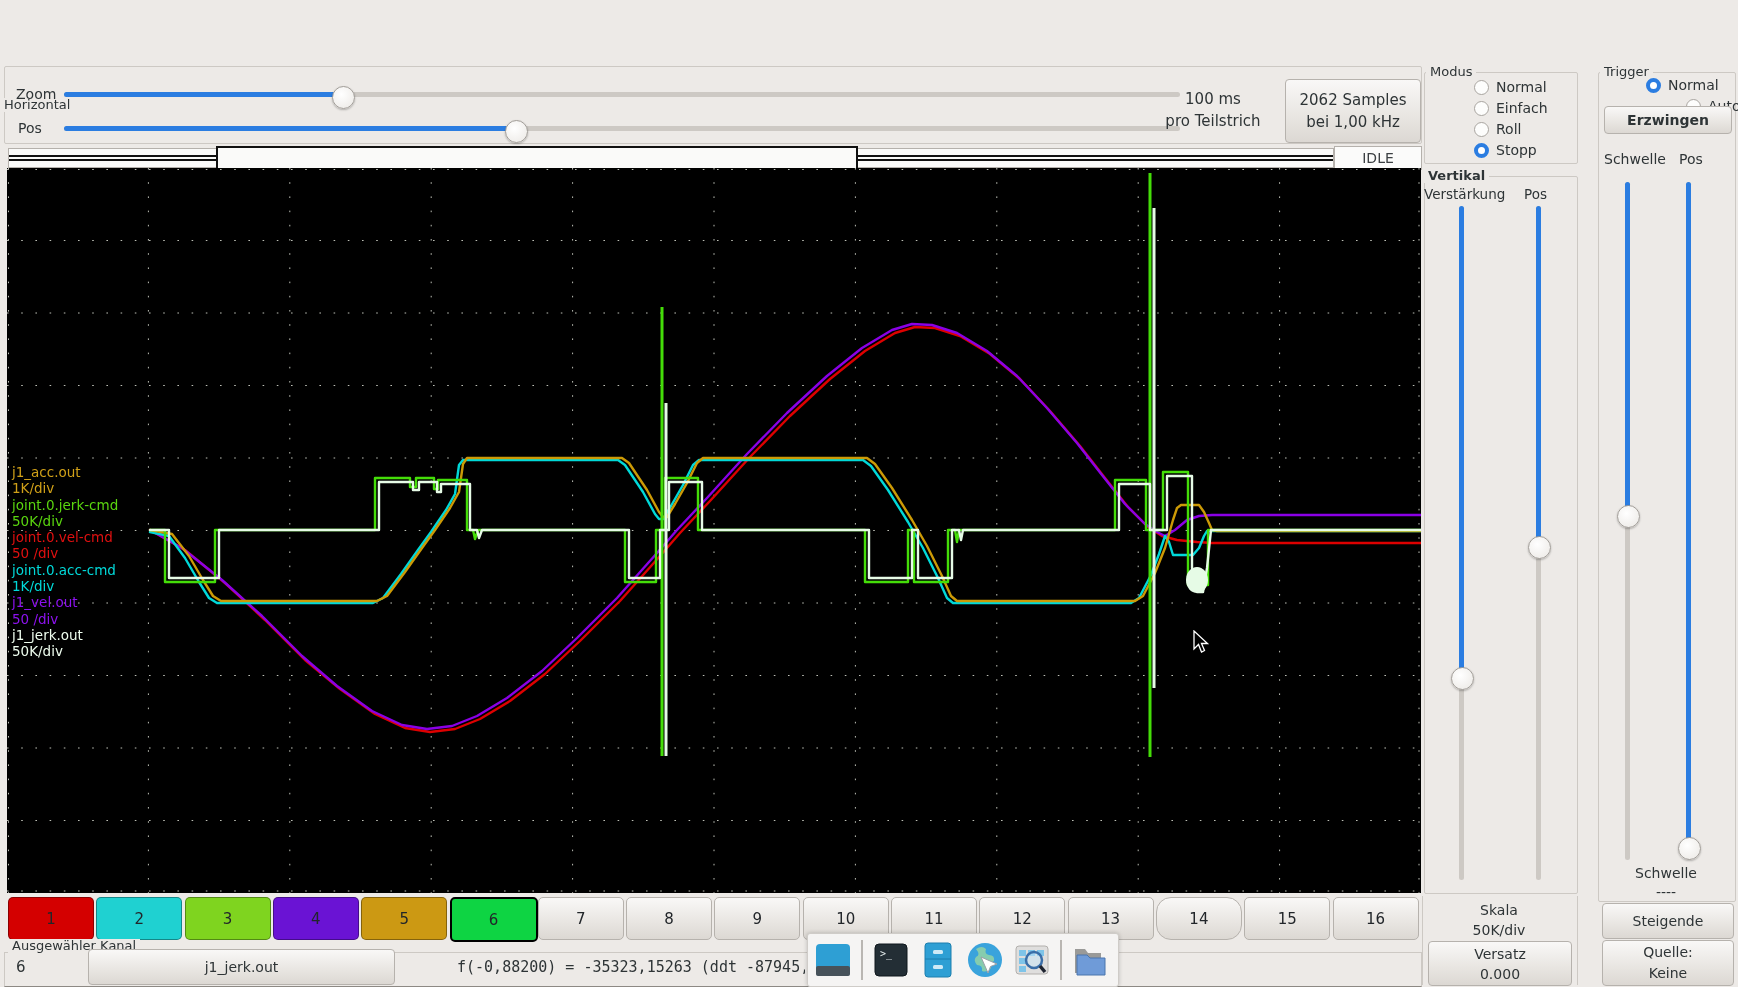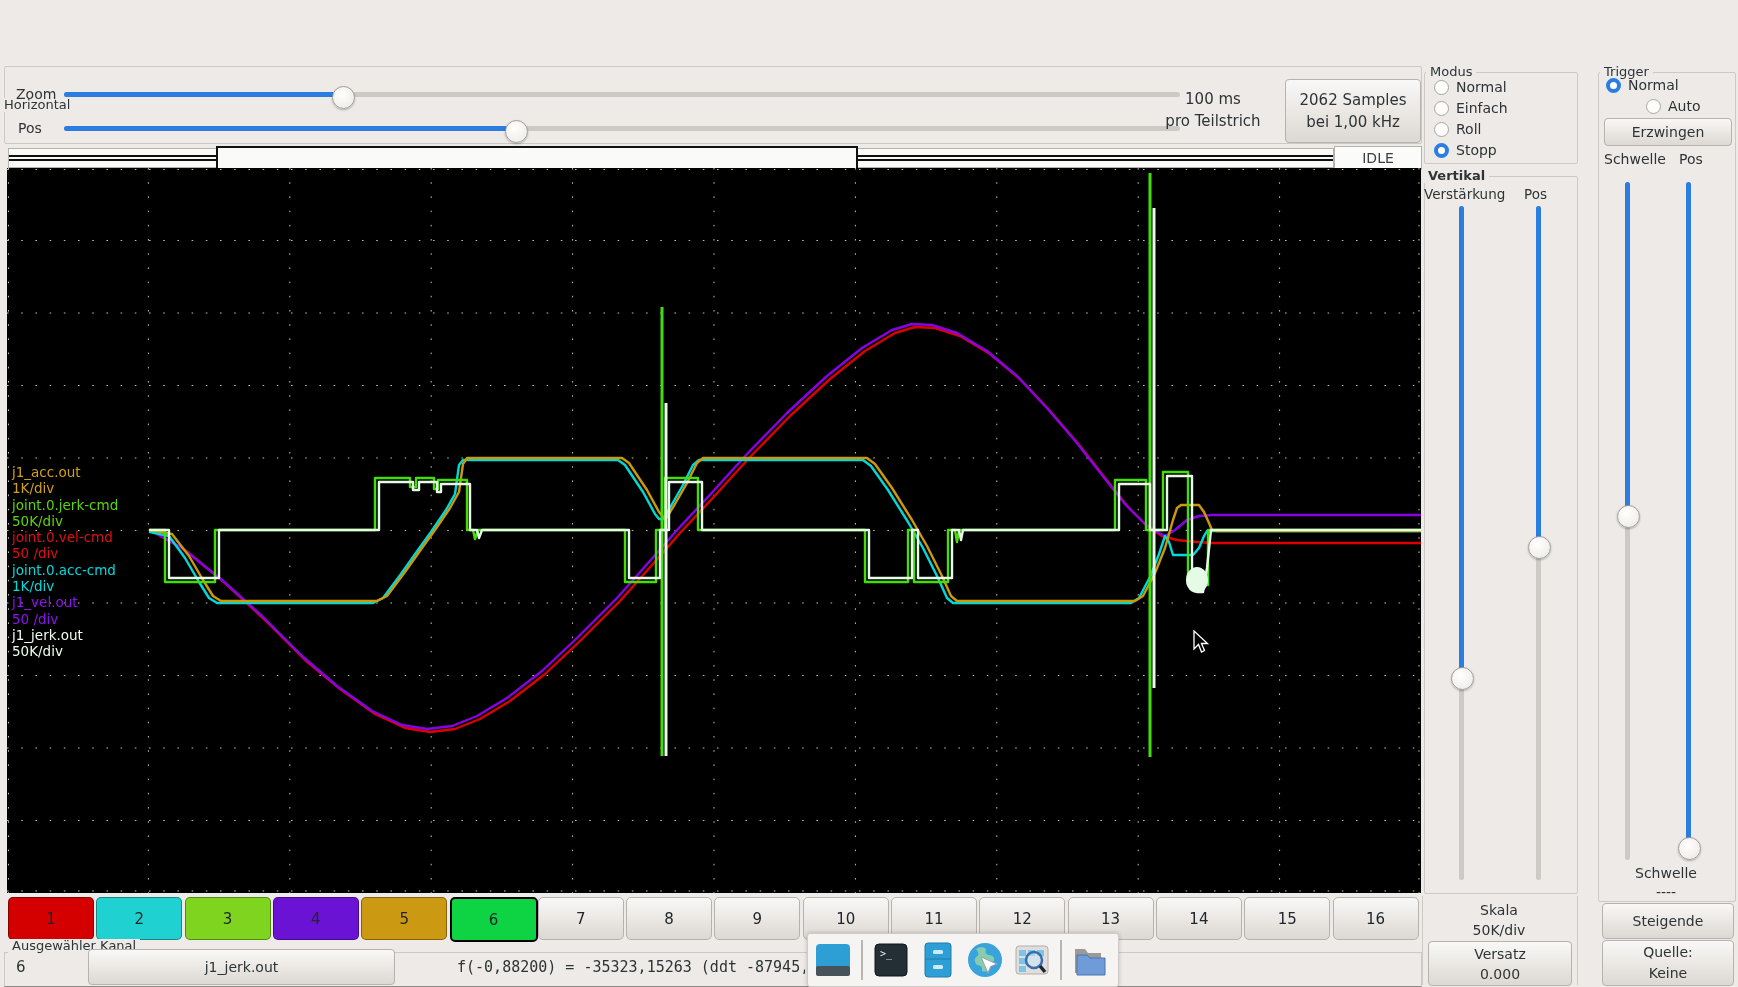--- a/index.html
+++ b/index.html
@@ -54,21 +54,21 @@
   
   .track{position:absolute;background:#cdc9c4;border-radius:3px;}
   .fill{position:absolute;background:#2b7de1;border-radius:3px;}
   .knob{
     position:absolute;width:21px;height:21px;border-radius:50%;
     background:radial-gradient(circle at 40% 35%,#ffffff,#ebe8e4);
     border:1px solid #a19d98;box-shadow:0 1px 2px rgba(0,0,0,.25);
   }
 
   
-  .radio-row{position:absolute;display:flex;align-items:center;gap:7px;}
+  .radio-row{position:absolute;display:flex;align-items:center;gap:7px;margin-left:40px;}
   .radio{width:15px;height:15px;border-radius:50%;background:#fdfdfc;border:1px solid #a9a5a0;box-sizing:border-box;}
   .radio.sel{border:4.5px solid #2b7de1;background:#ffffff;}
   .radio-label{font-size:14px;}
 
   
   .posbar{left:8px;top:148px;width:1324px;height:18px;background:#fafaf9;border:1px solid #b5b1ac;}
   .posbar .lineA,.posbar .lineB{position:absolute;left:0;right:0;height:2px;background:#111;}
   .posbar .lineA{top:6px;} .posbar .lineB{top:10px;}
   .posbox{left:216px;top:146px;width:638px;height:21px;background:#fafaf9;border:2px solid #111;}
   .idlebox{left:1334px;top:146px;width:86px;height:22px;background:#fbfbfa;border:1px solid #b5b1ac;
@@ -159,21 +159,21 @@
   <div id="trigger-radios">
       <div class="radio-row" style="left: 1606px; top: 77px;">
         <span class="radio sel"></span>
         <span class="radio-label">Normal</span>
       </div>
       <div class="radio-row" style="left: 1606px; top: 98px; padding-left: 40px;">
         <span class="radio"></span>
         <span class="radio-label">Auto</span>
       </div>
     </div>
-  <div class="abs btn" style="left:1604px;top:118px;width:126px;height:26px;">Erzwingen</div>
+  <div class="abs btn" style="left:1604px;top:106px;width:126px;height:26px;font-weight:bold;">Erzwingen</div>
   <span class="abs" style="left:1604px;top:151px;">Schwelle</span>
   <span class="abs" style="left:1679px;top:151px;">Pos</span>
 
   <div class="abs track" style="left:1625px;top:182px;width:5px;height:678px;"></div>
   <div class="abs fill" id="f-t_level" style="left: 1625px; top: 182px; width: 5px; height: 333px;"></div>
   <div class="abs knob" id="k-t_level" style="left: 1617px; top: 505px;"></div>
   <div class="abs track" style="left:1686px;top:182px;width:5px;height:678px;"></div>
   <div class="abs fill" id="f-t_pos" style="left: 1686px; top: 182px; width: 5px; height: 665px;"></div>
   <div class="abs knob" id="k-t_pos" style="left: 1678px; top: 837px;"></div>
 
@@ -250,21 +250,21 @@
       <div class="ch-btn colored" style="left: 272.9px; width: 84px; background: rgb(106, 19, 212);">4</div>
       <div class="ch-btn colored" style="left: 361.2px; width: 84px; background: rgb(204, 153, 19);">5</div>
       <div class="ch-btn colored selected" style="left: 449.5px; width: 84px; background: rgb(14, 212, 67);">6</div>
       <div class="ch-btn" style="left: 537.8px; width: 84px;">7</div>
       <div class="ch-btn" style="left: 626.1px; width: 84px;">8</div>
       <div class="ch-btn" style="left: 714.4px; width: 84px;">9</div>
       <div class="ch-btn" style="left: 802.7px; width: 84px;">10</div>
       <div class="ch-btn" style="left: 891px; width: 84px;">11</div>
       <div class="ch-btn" style="left: 979.3px; width: 84px;">12</div>
       <div class="ch-btn" style="left: 1067.6px; width: 84px;">13</div>
-      <div class="ch-btn" style="left: 1155.9px; width: 84px;">14</div>
+      <div class="ch-btn" style="left: 1155.9px; width: 84px; border-radius: 15px;">14</div>
       <div class="ch-btn" style="left: 1244.2px; width: 84px;">15</div>
       <div class="ch-btn" style="left: 1332.5px; width: 84px;">16</div>
     </div>
 
   <div class="abs" style="left:1422px;top:896px;width:154px;height:89px;border-left:1px solid #cdc9c4;border-right:1px solid #cdc9c4;"></div>
   <div class="abs" style="left:1422px;top:900px;width:154px;text-align:center;line-height:20px;">
     <div>Skala</div>
     <div>50K/div</div>
   </div>
   <div class="abs btn" style="left:1428px;top:941px;width:142px;height:43px;line-height:20px;">

